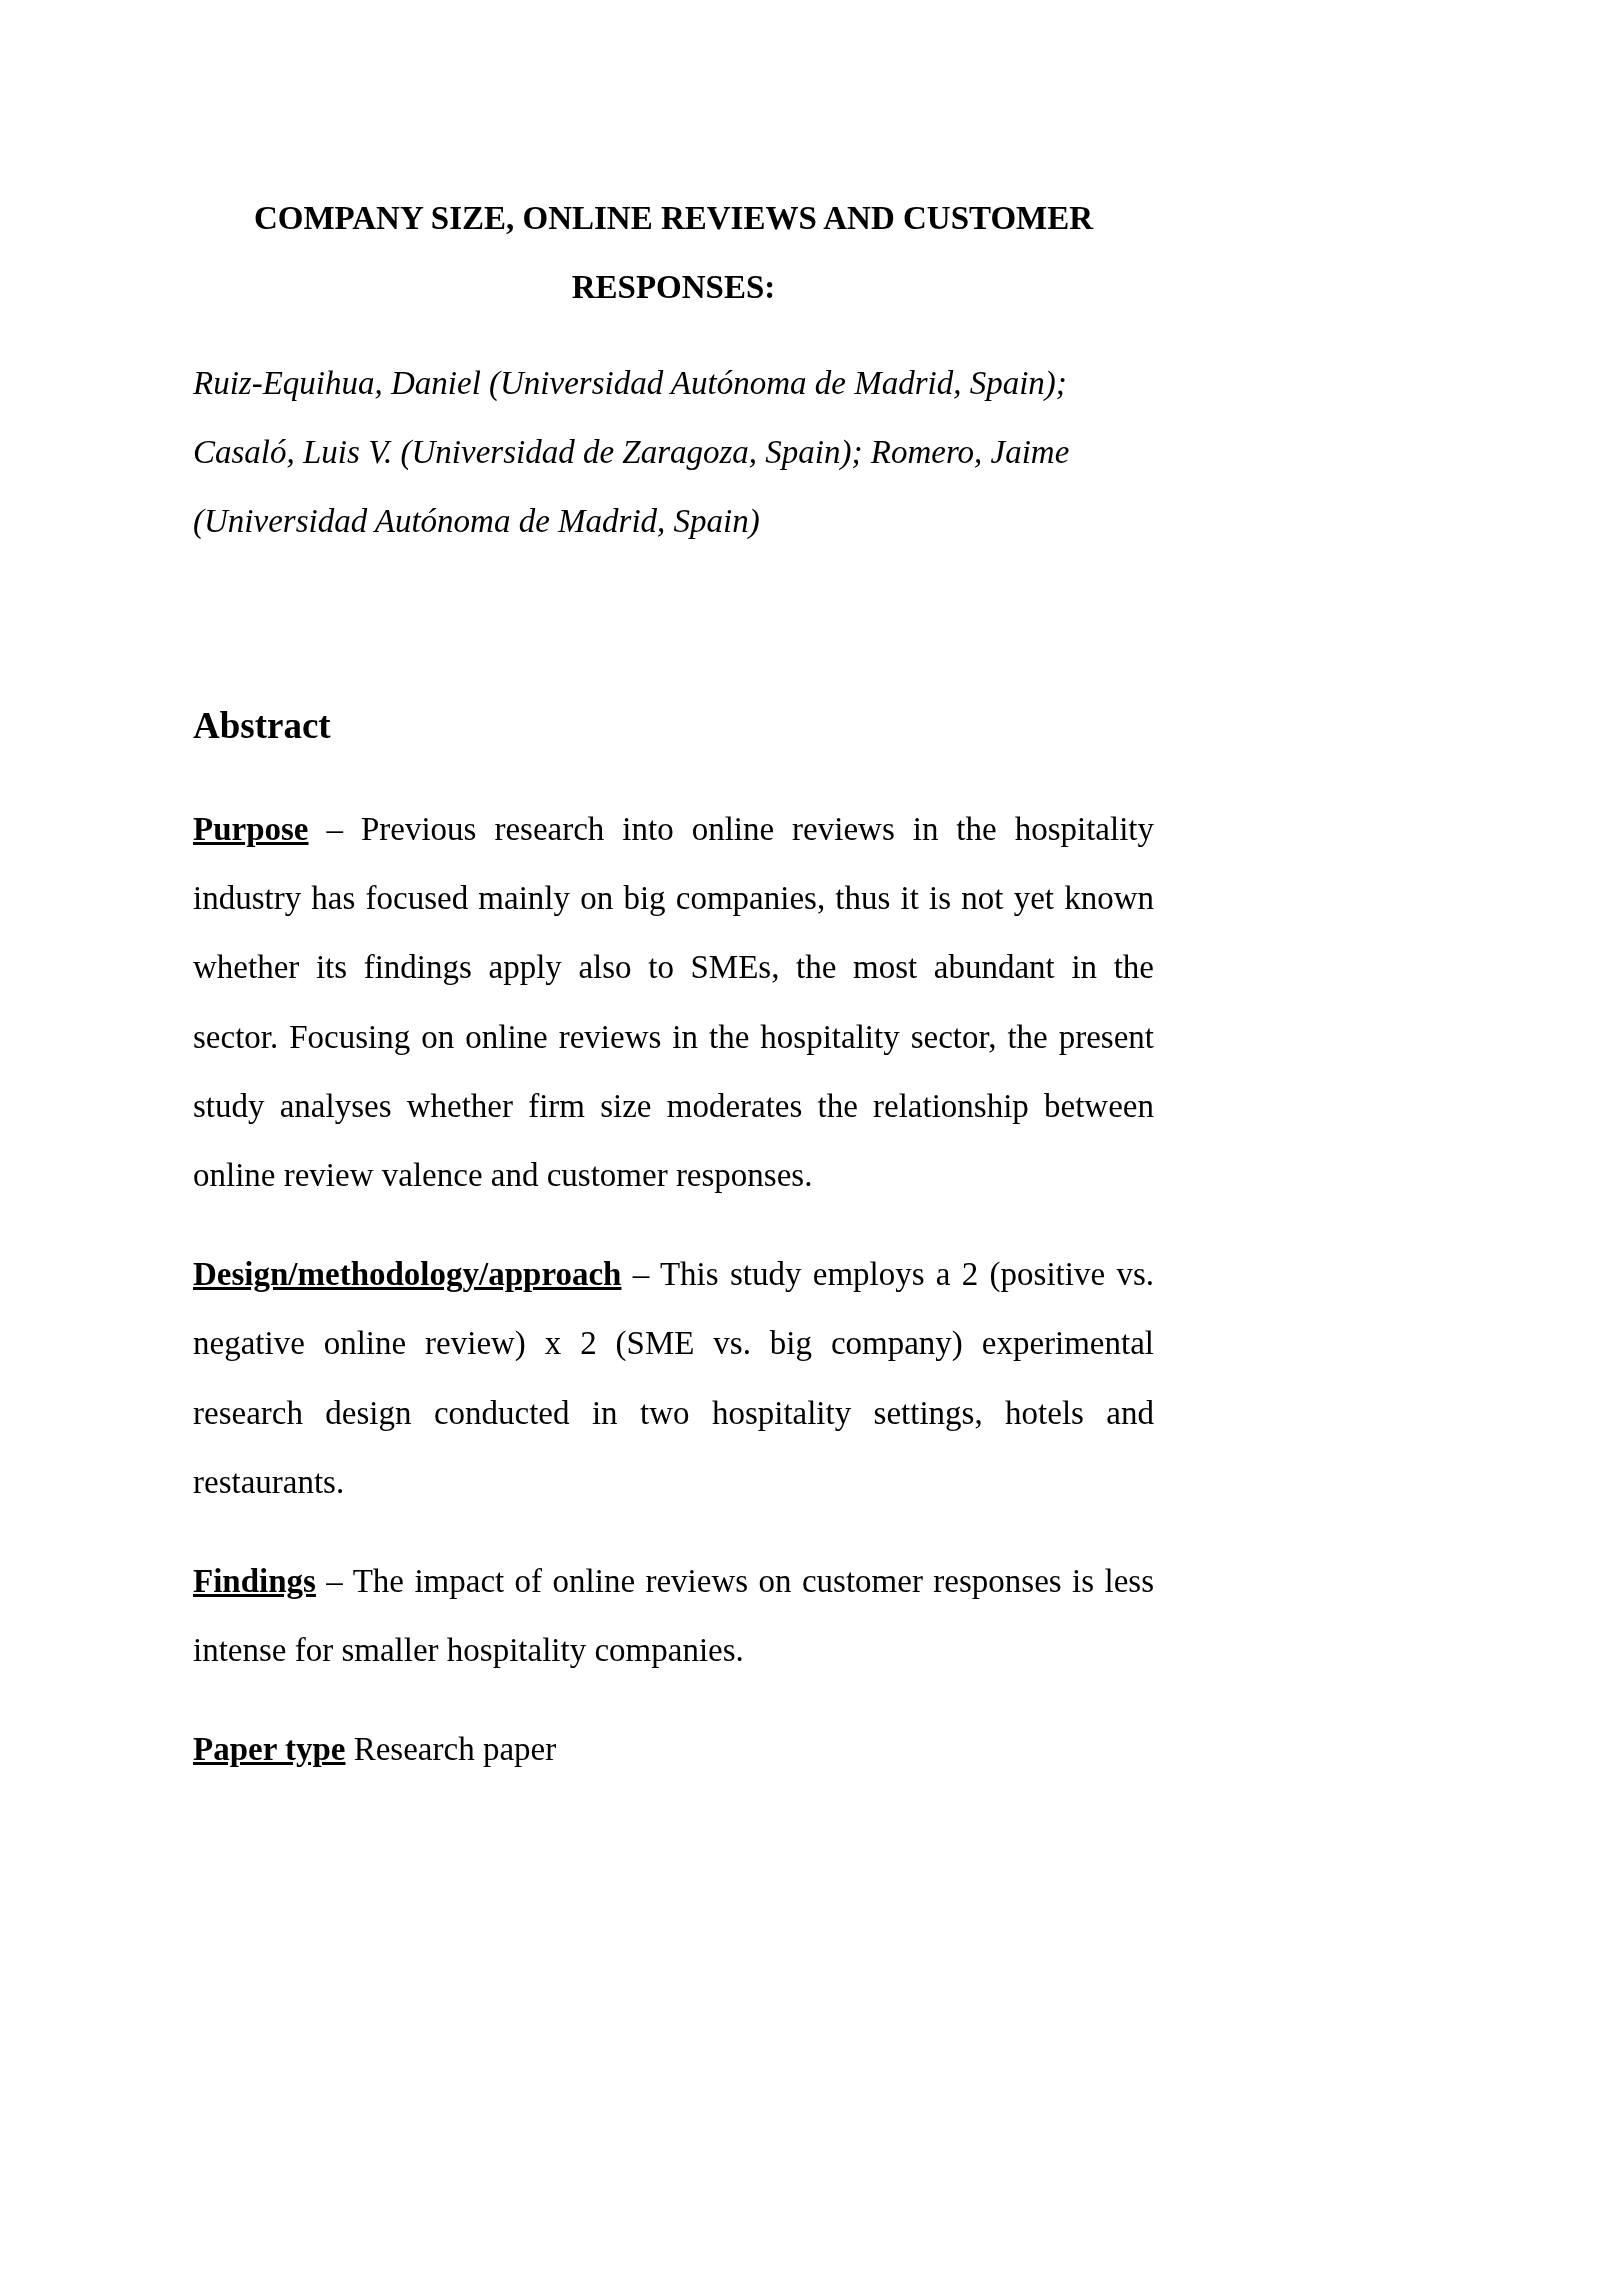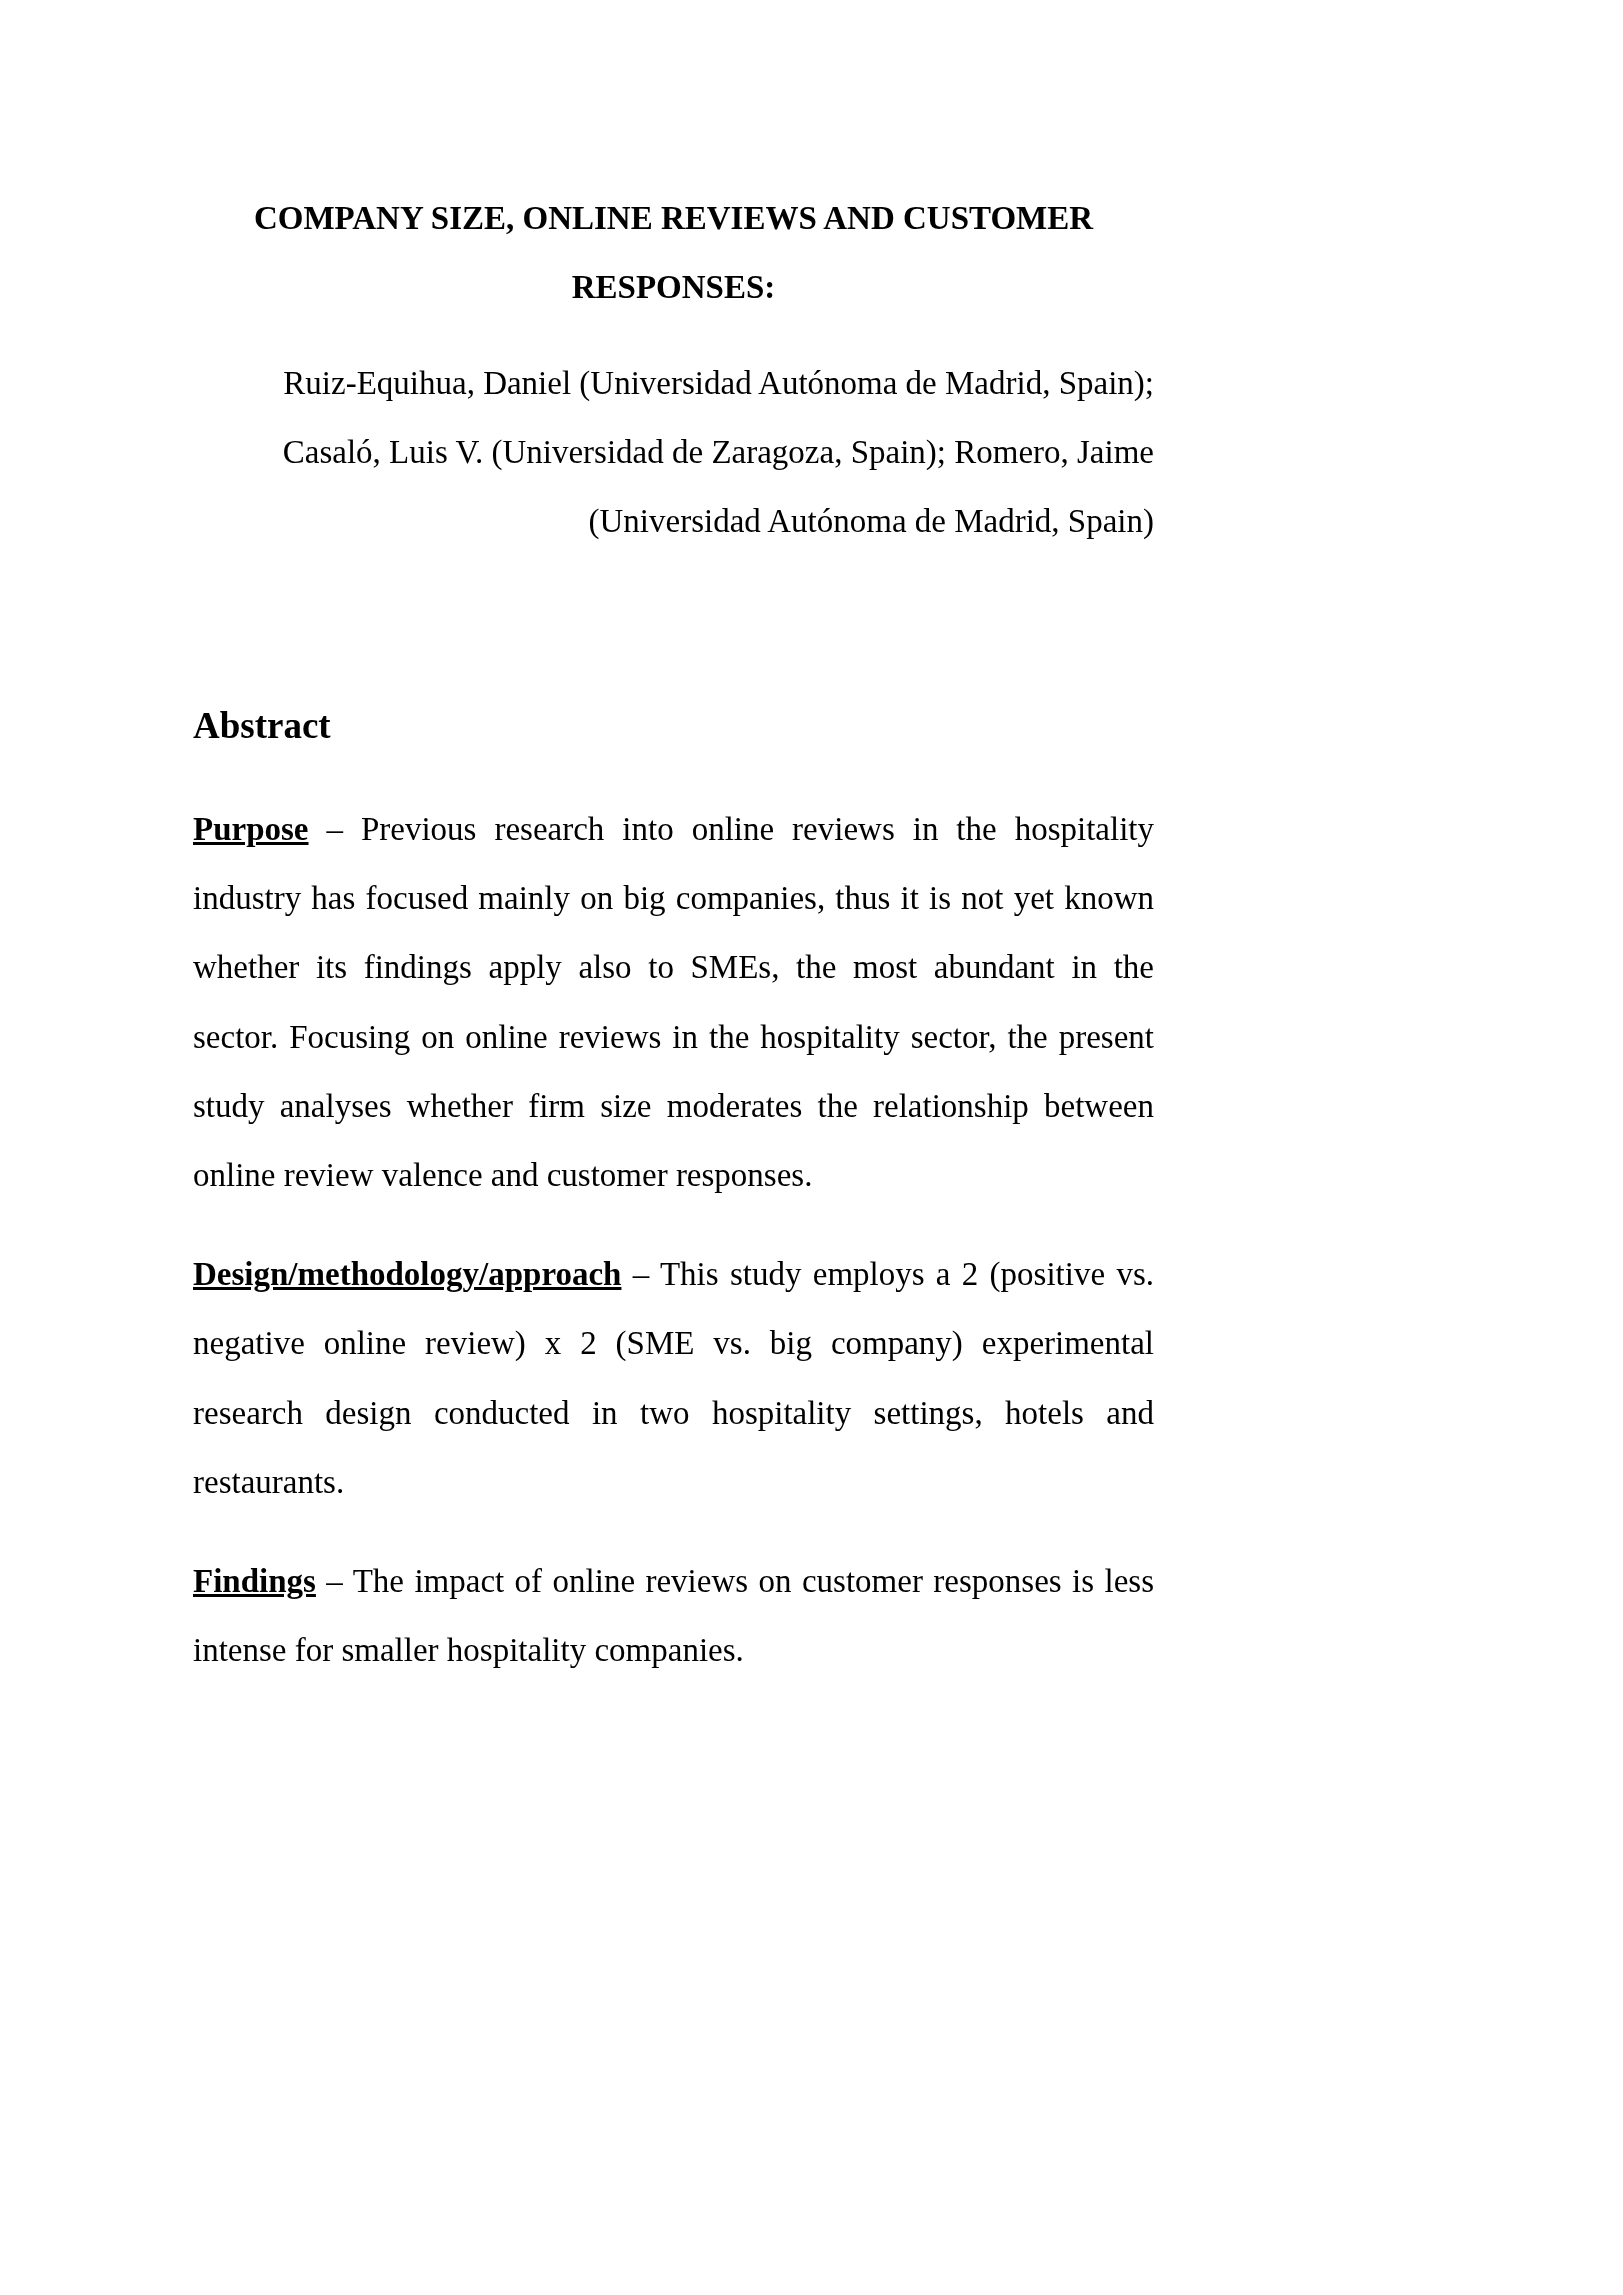--- a/index.html
+++ b/index.html
@@ -18,22 +18,23 @@
     font-size: 33px;
     line-height: 2.1;
     margin-top: 7px;
   }
   .title-block {
     text-align: center;
     font-weight: bold;
     margin: 0;
   }
   .authors {
-    text-align: right;
+    text-align: left;
     margin: 26px 0 0 0;
+    font-style: italic;
   }
   .abstract-heading {
     font-weight: bold;
     font-size: 37px;
     margin: 131px 0 0 0;
     line-height: 2.1;
   }
   .para {
     text-align: justify;
     margin: 29.5px 0 0 0;
@@ -57,15 +58,16 @@
   <div class="abstract-heading">Abstract</div>
 
   <p class="para"><span class="lead">Purpose</span><span> – Previous research into online reviews in the hospitality industry has focused mainly on big companies, thus it is not yet known whether its findings apply also to SMEs, the most abundant in the sector. Focusing on online reviews in the hospitality sector, the present study analyses whether firm size moderates the relationship between online review valence and customer responses.</span></p>
 
   <p class="para"><span class="lead">Design/methodology/approach</span><span> – This study employs a 2 (positive vs. negative online review) x 2 (SME vs. big company) experimental research design conducted in two hospitality settings, hotels and restaurants.</span></p>
 
   <p class="para"><span class="lead">Findings</span><span> – The impact of online reviews on customer responses is less intense for smaller hospitality companies.</span></p>
 
 
 
+  <p class="para"><span class="lead">Paper type</span><span> Research paper</span></p>
 
 </div>
 
 
 </body></html>

